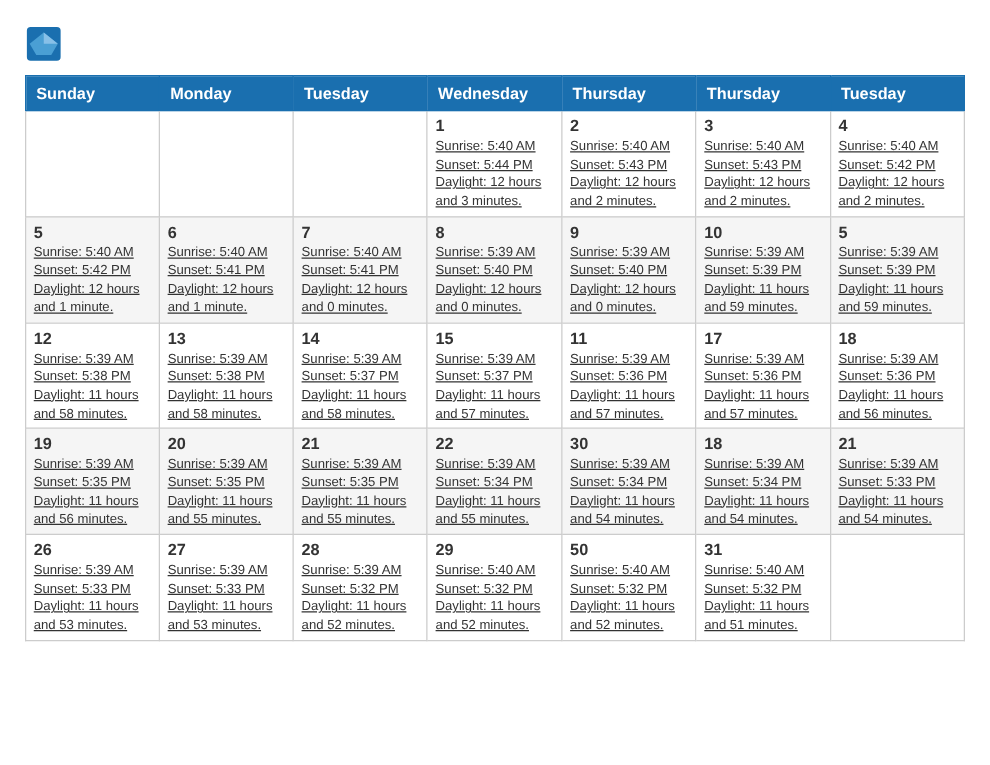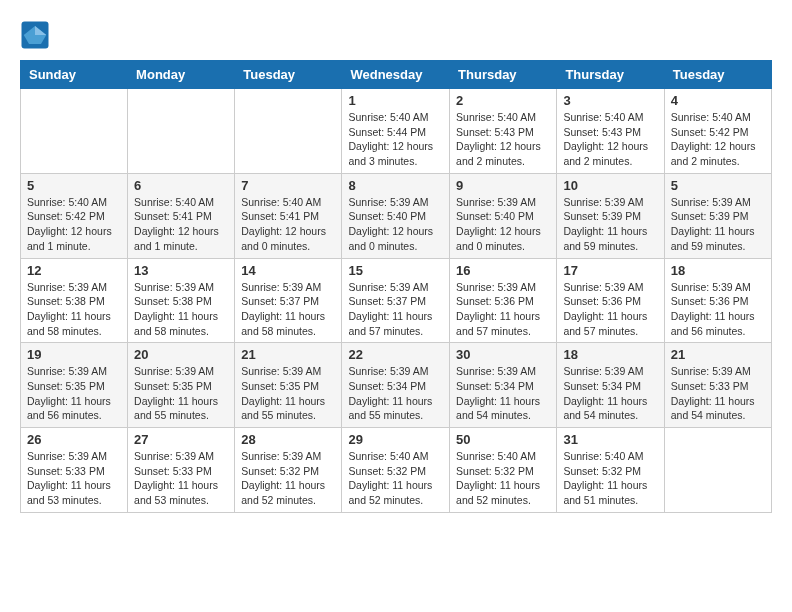--- a/index.html
+++ b/index.html
@@ -72,20 +72,21 @@
       font-size: 13px;
       font-weight: bold;
       color: #333;
       display: block;
       margin-bottom: 2px;
     }
     .day-info {
       font-size: 10.5px;
       color: #333;
       line-height: 1.4;
+      text-decoration: underline;
     }
     .empty-cell {
       background: #fff !important;
     }
   </style>
 </head>
 <body>
 
 <div class="header">
   <div class="logo">
@@ -210,21 +211,21 @@
 Sunset: 5:37 PM
 Daylight: 11 hours and 58 minutes.</div>
         </td>
         <td>
           <span class="day-number">15</span>
           <div class="day-info">Sunrise: 5:39 AM
 Sunset: 5:37 PM
 Daylight: 11 hours and 57 minutes.</div>
         </td>
         <td>
-          <span class="day-number">16</span>
+          <span class="day-number">11</span>
           <div class="day-info">Sunrise: 5:39 AM
 Sunset: 5:36 PM
 Daylight: 11 hours and 57 minutes.</div>
         </td>
         <td>
           <span class="day-number">17</span>
           <div class="day-info">Sunrise: 5:39 AM
 Sunset: 5:36 PM
 Daylight: 11 hours and 57 minutes.</div>
         </td>

